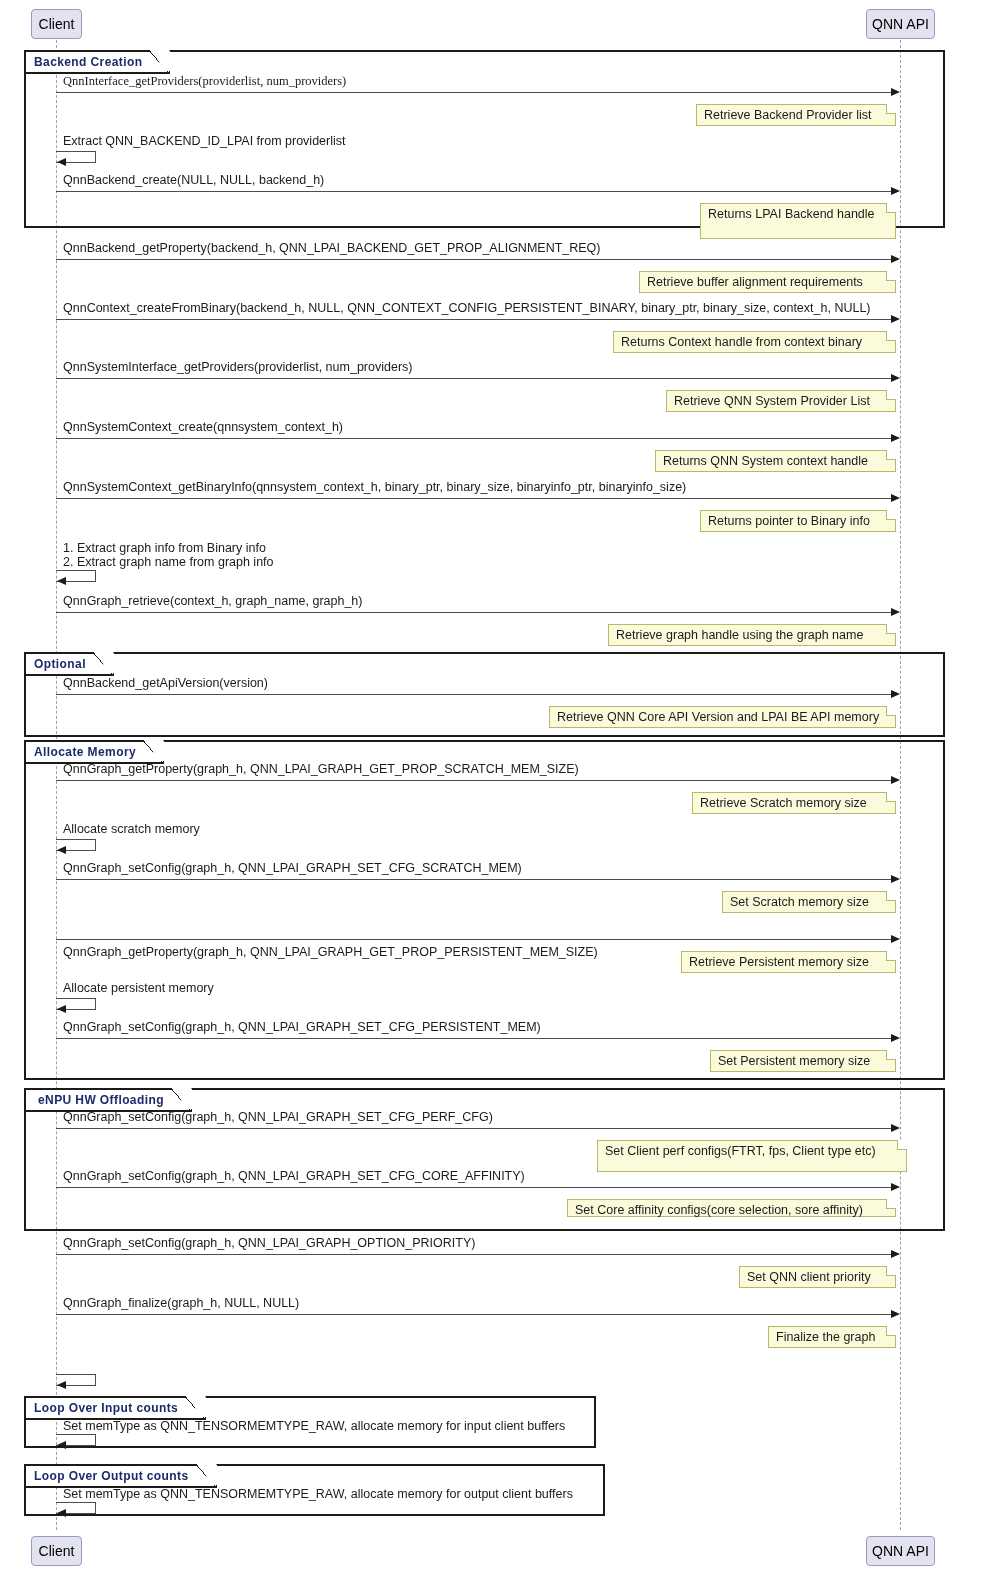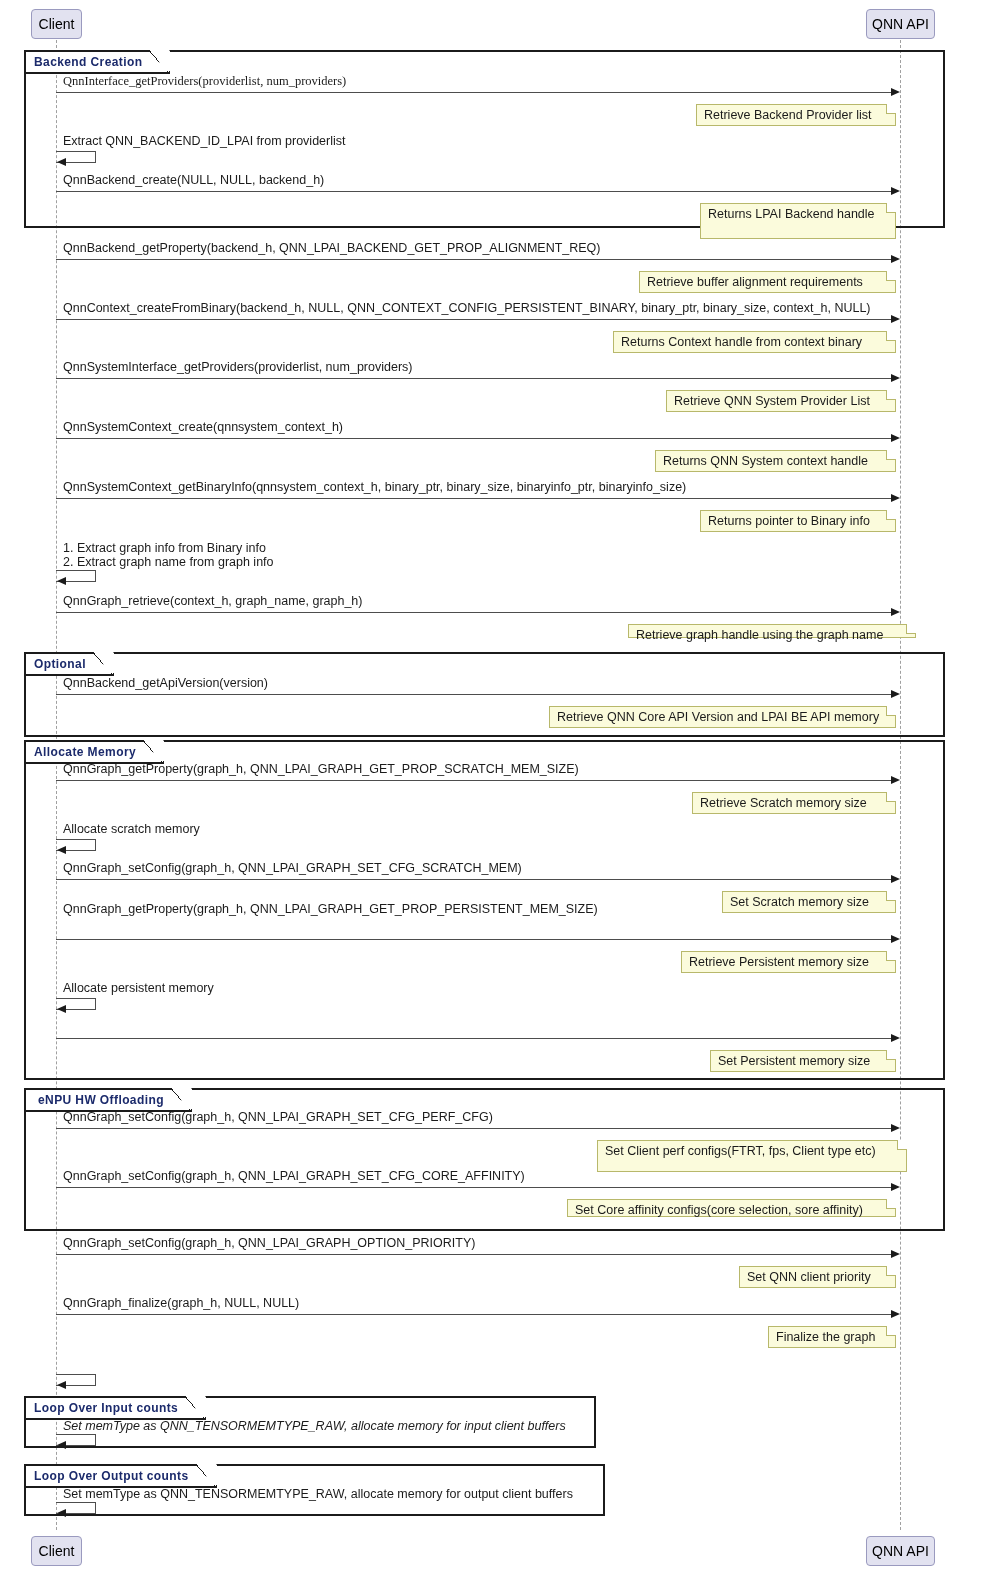--- a/index.html
+++ b/index.html
@@ -236,21 +236,21 @@
   </div>
   <div class="selfloop" style="left:56px;top:570px;width:40px;height:12px;"></div>
   <div class="arrowhead left" style="left:57px;top:577px;"></div>
 
   <div class="msg-text" style="left:63px;top:594px;">
     <span>QnnGraph_retrieve(context_h, graph_name, graph_h)</span>
   </div>
   <div class="msg-line" style="left:56px;top:612px;width:836px;"></div>
   <div class="arrowhead" style="left:891px;top:607.5px;"></div>
 
-  <div class="note" style="left:608px;top:624px;width:288px;height:14px;margin-left:20px;">
+  <div class="note" style="left:608px;top:624px;width:288px;height:22px;">
     <span class="fold"></span>
     <span>Retrieve graph handle using the graph name</span>
   </div>
 
   <div class="group" style="left:24px;top:652px;width:921px;height:85px;"></div>
   <div class="group-label" style="left:26px;top:654px;">
     <span>Optional</span>
   </div>
 
   <div class="msg-text" style="left:63px;top:676px;">
@@ -290,37 +290,40 @@
     <span>QnnGraph_setConfig(graph_h, QNN_LPAI_GRAPH_SET_CFG_SCRATCH_MEM)</span>
   </div>
   <div class="msg-line" style="left:56px;top:879px;width:836px;"></div>
   <div class="arrowhead" style="left:891px;top:874.5px;"></div>
 
   <div class="note" style="left:722px;top:891px;width:174px;height:22px;">
     <span class="fold"></span>
     <span>Set Scratch memory size</span>
   </div>
 
-  <div class="msg-text" style="left:63px;top:902px;">
+  <div class="msg-text" style="left:63px;top:945px;">
     <span>QnnGraph_getProperty(graph_h, QNN_LPAI_GRAPH_GET_PROP_PERSISTENT_MEM_SIZE)</span>
   </div>
   <div class="msg-line" style="left:56px;top:939px;width:836px;"></div>
   <div class="arrowhead" style="left:891px;top:934.5px;"></div>
 
   <div class="note" style="left:681px;top:951px;width:215px;height:22px;">
     <span class="fold"></span>
     <span>Retrieve Persistent memory size</span>
   </div>
 
   <div class="msg-text" style="left:63px;top:981px;">
     <span>Allocate persistent memory</span>
   </div>
   <div class="selfloop" style="left:56px;top:998px;width:40px;height:12px;"></div>
   <div class="arrowhead left" style="left:57px;top:1005px;"></div>
 
+  <div class="msg-text" style="left:63px;top:1020px;">
+    <span>QnnGraph_setConfig(graph_h, QNN_LPAI_GRAPH_SET_CFG_PERSISTENT_MEM)</span>
+  </div>
   <div class="msg-line" style="left:56px;top:1038px;width:836px;"></div>
   <div class="arrowhead" style="left:891px;top:1033.5px;"></div>
 
   <div class="note" style="left:710px;top:1050px;width:186px;height:22px;">
     <span class="fold"></span>
     <span>Set Persistent memory size</span>
   </div>
 
   <div class="group" style="left:24px;top:1088px;width:921px;height:143px;"></div>
   <div class="group-label" style="left:26px;top:1090px;padding-left:12px;">
@@ -372,21 +375,21 @@
   </div>
 
   <div class="selfloop" style="left:56px;top:1374px;width:40px;height:12px;"></div>
   <div class="arrowhead left" style="left:57px;top:1381px;"></div>
 
   <div class="group" style="left:24px;top:1396px;width:572px;height:52px;"></div>
   <div class="group-label" style="left:26px;top:1398px;">
     <span>Loop Over Input counts</span>
   </div>
 
-  <div class="msg-text" style="left:63px;top:1419px;font-style:italic;">
+  <div class="msg-text" style="left:63px;top:1419px;">
     <span>Set memType as QNN_TENSORMEMTYPE_RAW, allocate memory for input client buffers</span>
   </div>
   <div class="selfloop" style="left:56px;top:1434px;width:40px;height:12px;"></div>
   <div class="arrowhead left" style="left:57px;top:1441px;"></div>
 
   <div class="group" style="left:24px;top:1464px;width:581px;height:52px;"></div>
   <div class="group-label" style="left:26px;top:1466px;">
     <span>Loop Over Output counts</span>
   </div>
 

